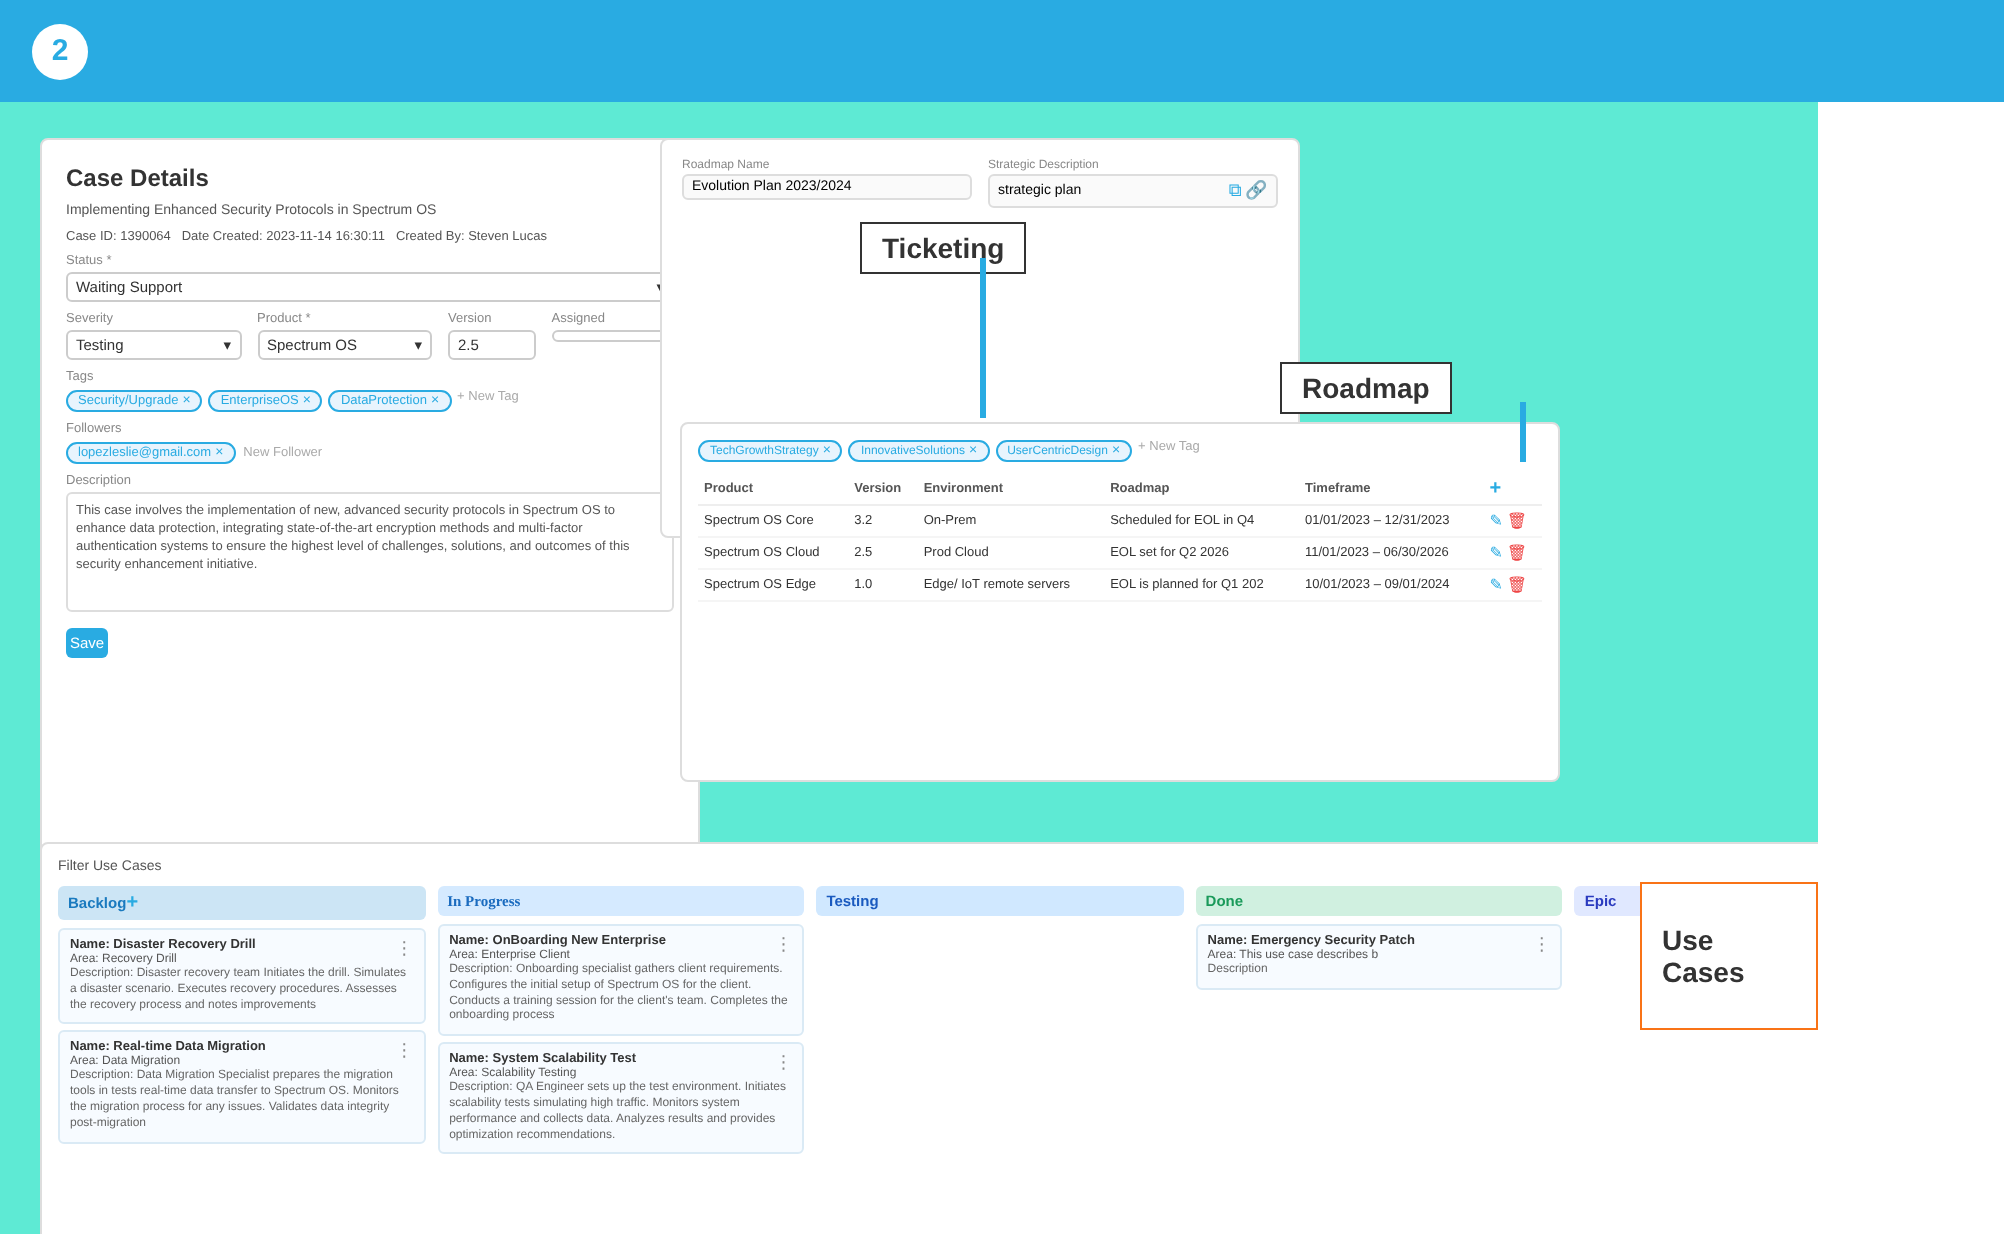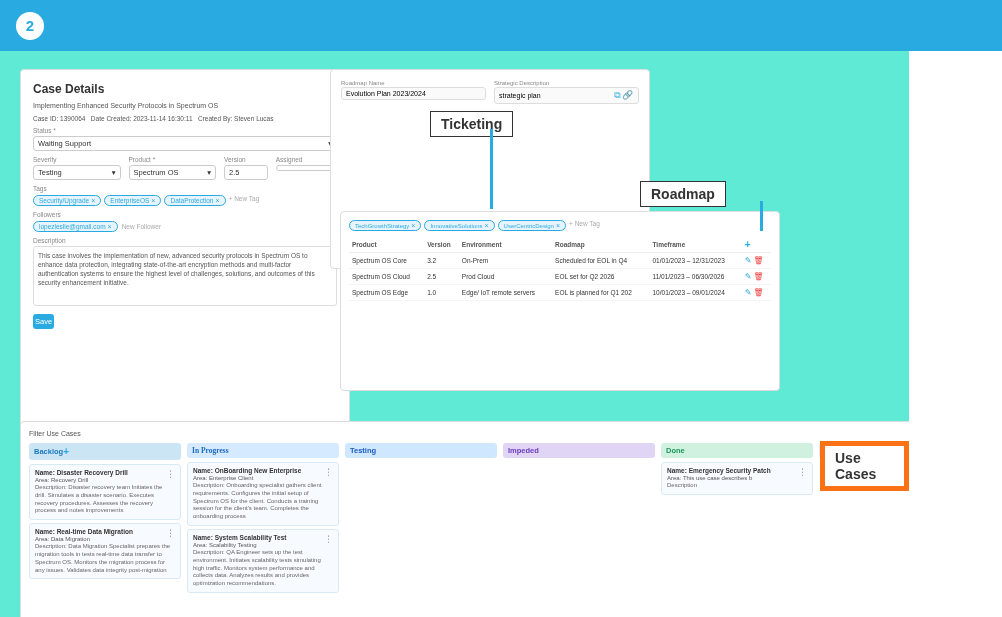--- a/index.html
+++ b/index.html
@@ -249,22 +249,22 @@
       padding: 4px 10px;
       font-size: 14px;
       font-weight: bold;
       color: #333;
     }
     .use-cases-label {
       position: absolute;
       left: 820px;
       top: 390px;
       background: #fff;
-      border: 5px solid #f97316;
-      padding: 4px 10px;
+      border: 1px solid #f97316;
+      padding: 20px 10px;
       font-size: 14px;
       font-weight: bold;
       color: #333;
     }
 
     
     .roadmap-panel {
       position: absolute;
       left: 340px;
       top: 160px;
@@ -674,25 +674,20 @@
         <div class="card-name">Name: System Scalability Test</div>
         <div class="card-area">Area: Scalability Testing</div>
         <div class="card-desc">Description: QA Engineer sets up the test environment. Initiates scalability tests simulating high traffic. Monitors system performance and collects data. Analyzes results and provides optimization recommendations.</div>
       </div>
         </div>
         <div class="kanban-col col-testing">
           <div class="kanban-col-header">
             <span>Testing</span>
           </div>
         </div>
-        <div class="kanban-col col-impeded">
-          <div class="kanban-col-header">
-            <span>Impeded</span>
-          </div>
-        </div>
         <div class="kanban-col col-done">
           <div class="kanban-col-header">
             <span>Done</span>
           </div>
           <div class="kanban-card">
         <span class="card-dots">⋮</span>
         <div class="card-name">Name: Emergency Security Patch</div>
         <div class="card-area">Area: This use case describes b</div>
         <div class="card-desc">Description</div>
       </div>

